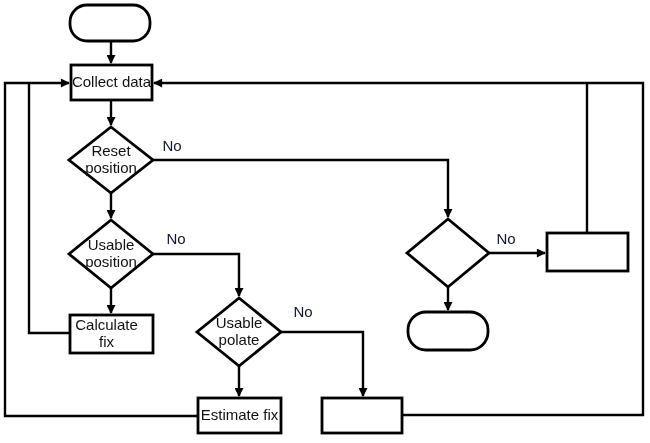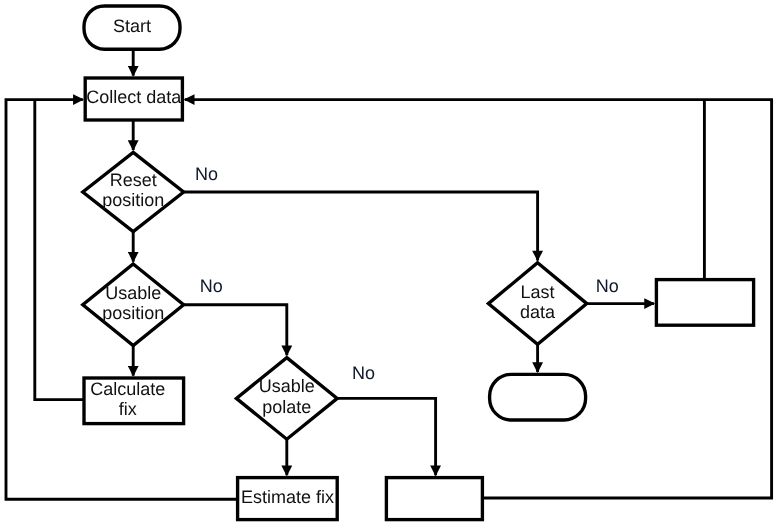--- a/index.html
+++ b/index.html
@@ -77,31 +77,28 @@
       <rect x="70" y="315" width="83" height="38"></rect>
       <polygon points="239,298 281,332 239,366 197,332"></polygon>
       <rect x="198" y="398" width="83" height="35"></rect>
       <rect x="322" y="398" width="80" height="35"></rect>
       <polygon points="448,219 489,253 448,287 407,253"></polygon>
       <rect x="408" y="312" width="80" height="38" rx="18" ry="18"></rect>
       <rect x="547" y="233" width="81" height="38"></rect>
     </g>
   </svg>
 
-  <div class="lbl" style="left:70px;  top:5px;   width:80px; height:36px;">Start</div>
   <div class="lbl" style="left:71px;  top:65px;  width:81px; height:35px;">Collect data</div>
   <div class="lbl" style="left:69px;  top:127px; width:84px; height:66px;">Reset
 position</div>
   <div class="lbl" style="left:69px;  top:220px; width:84px; height:68px;">Usable
 position</div>
   <div class="lbl" style="left:70px;  top:315px; width:73px; height:38px;">Calculate fix</div>
   <div class="lbl" style="left:197px; top:298px; width:84px; height:68px;">Usable
 polate</div>
   <div class="lbl" style="left:198px; top:398px; width:83px; height:35px;">Estimate fix</div>
-  <div class="lbl" style="left:407px; top:219px; width:82px; height:68px;">Last
-data</div>
 
   <div class="edge-lbl" style="left:155px; top:137px; width:34px;">No</div>
   <div class="edge-lbl" style="left:159px; top:230px; width:34px;">No</div>
   <div class="edge-lbl" style="left:286px; top:303px; width:34px;">No</div>
   <div class="edge-lbl" style="left:489px; top:230px; width:34px;">No</div>
 
 </div>
 
 </body></html>

